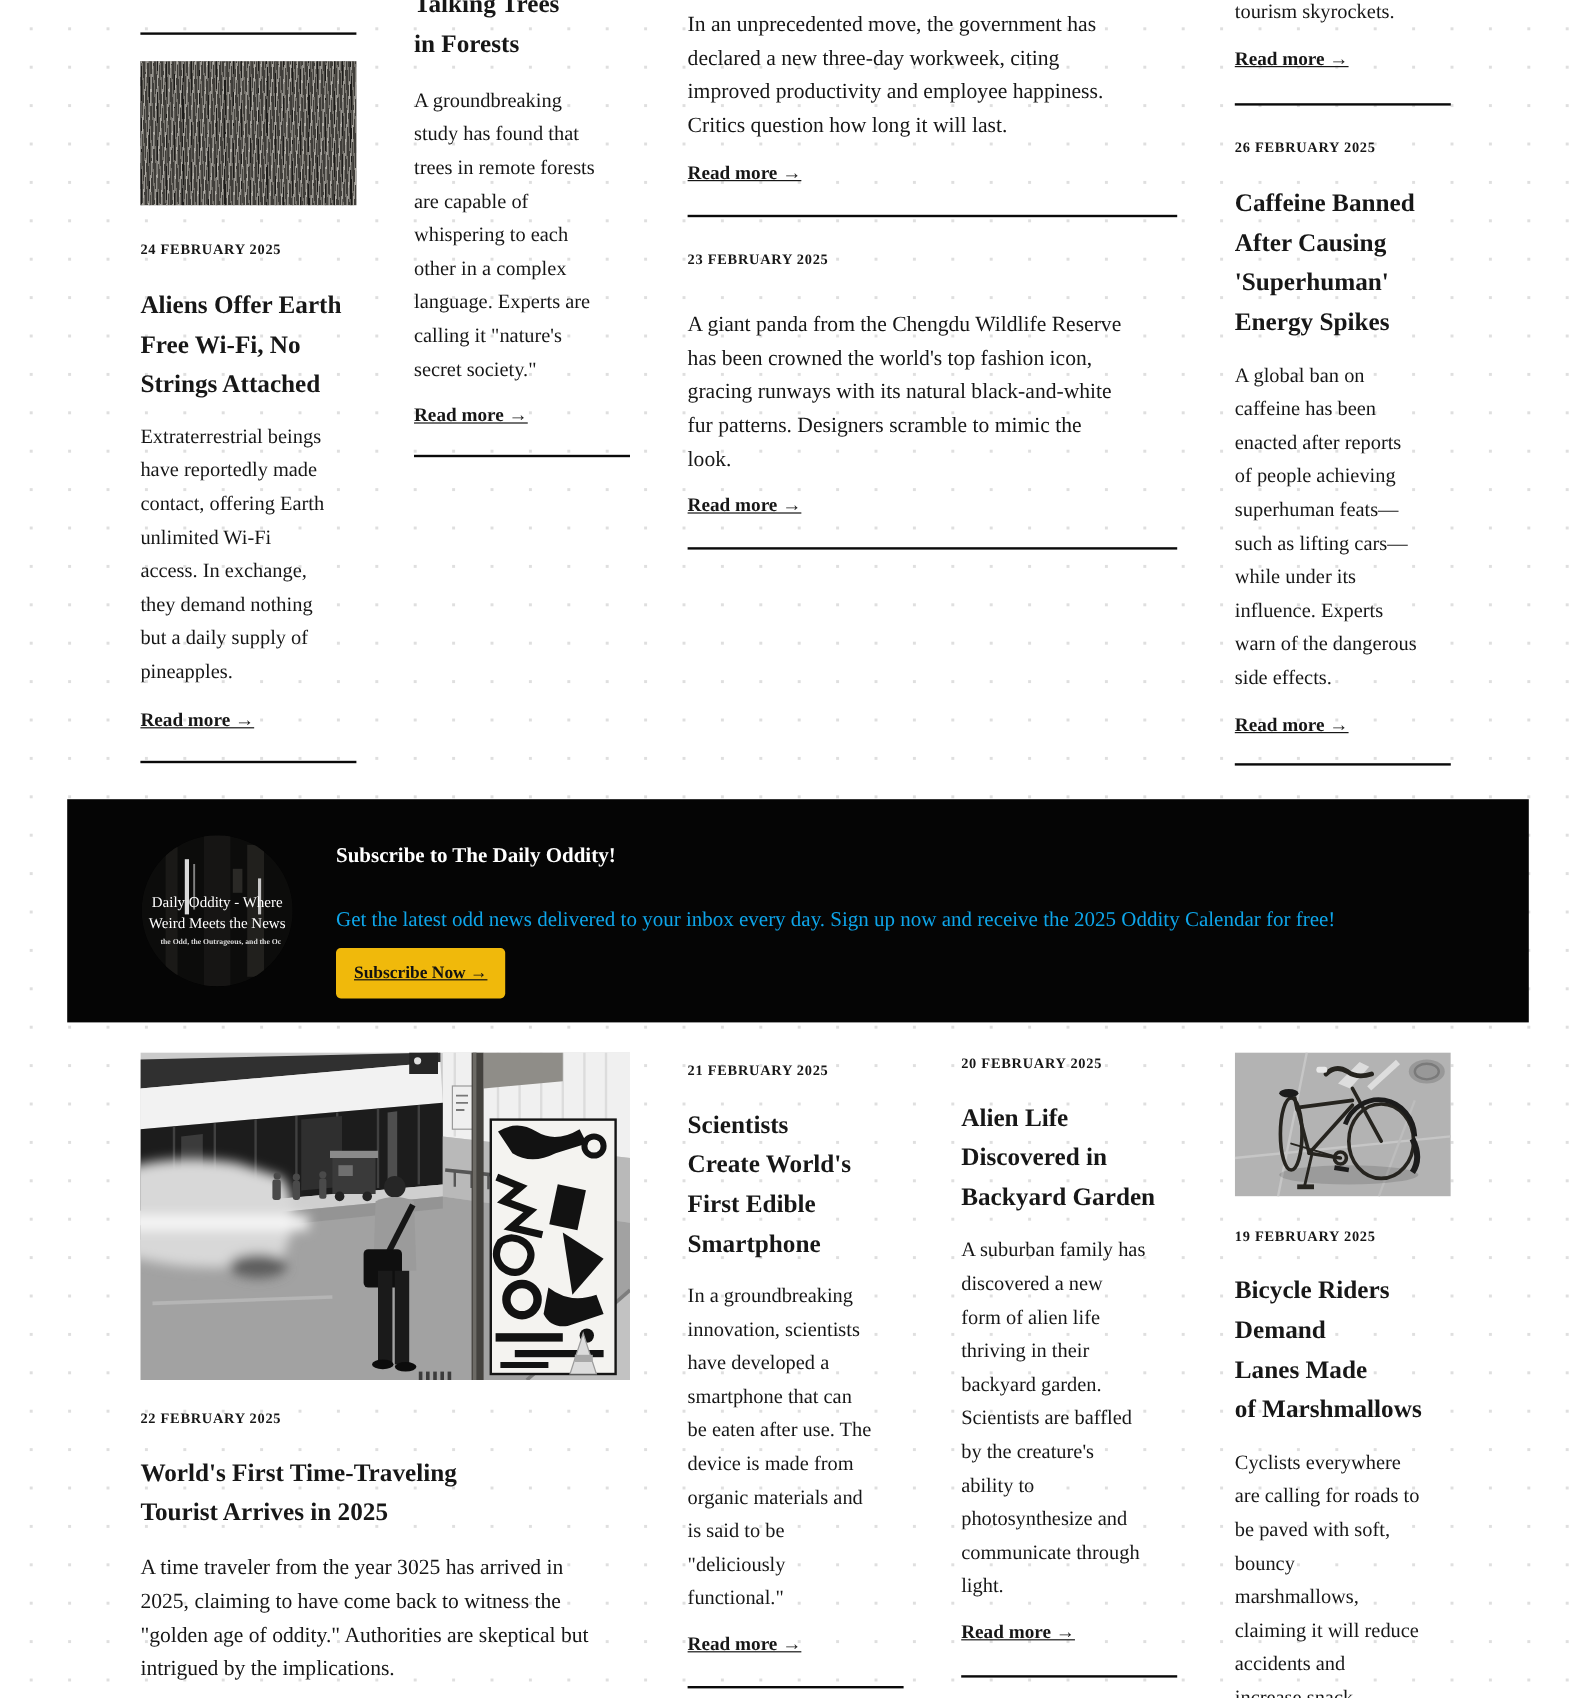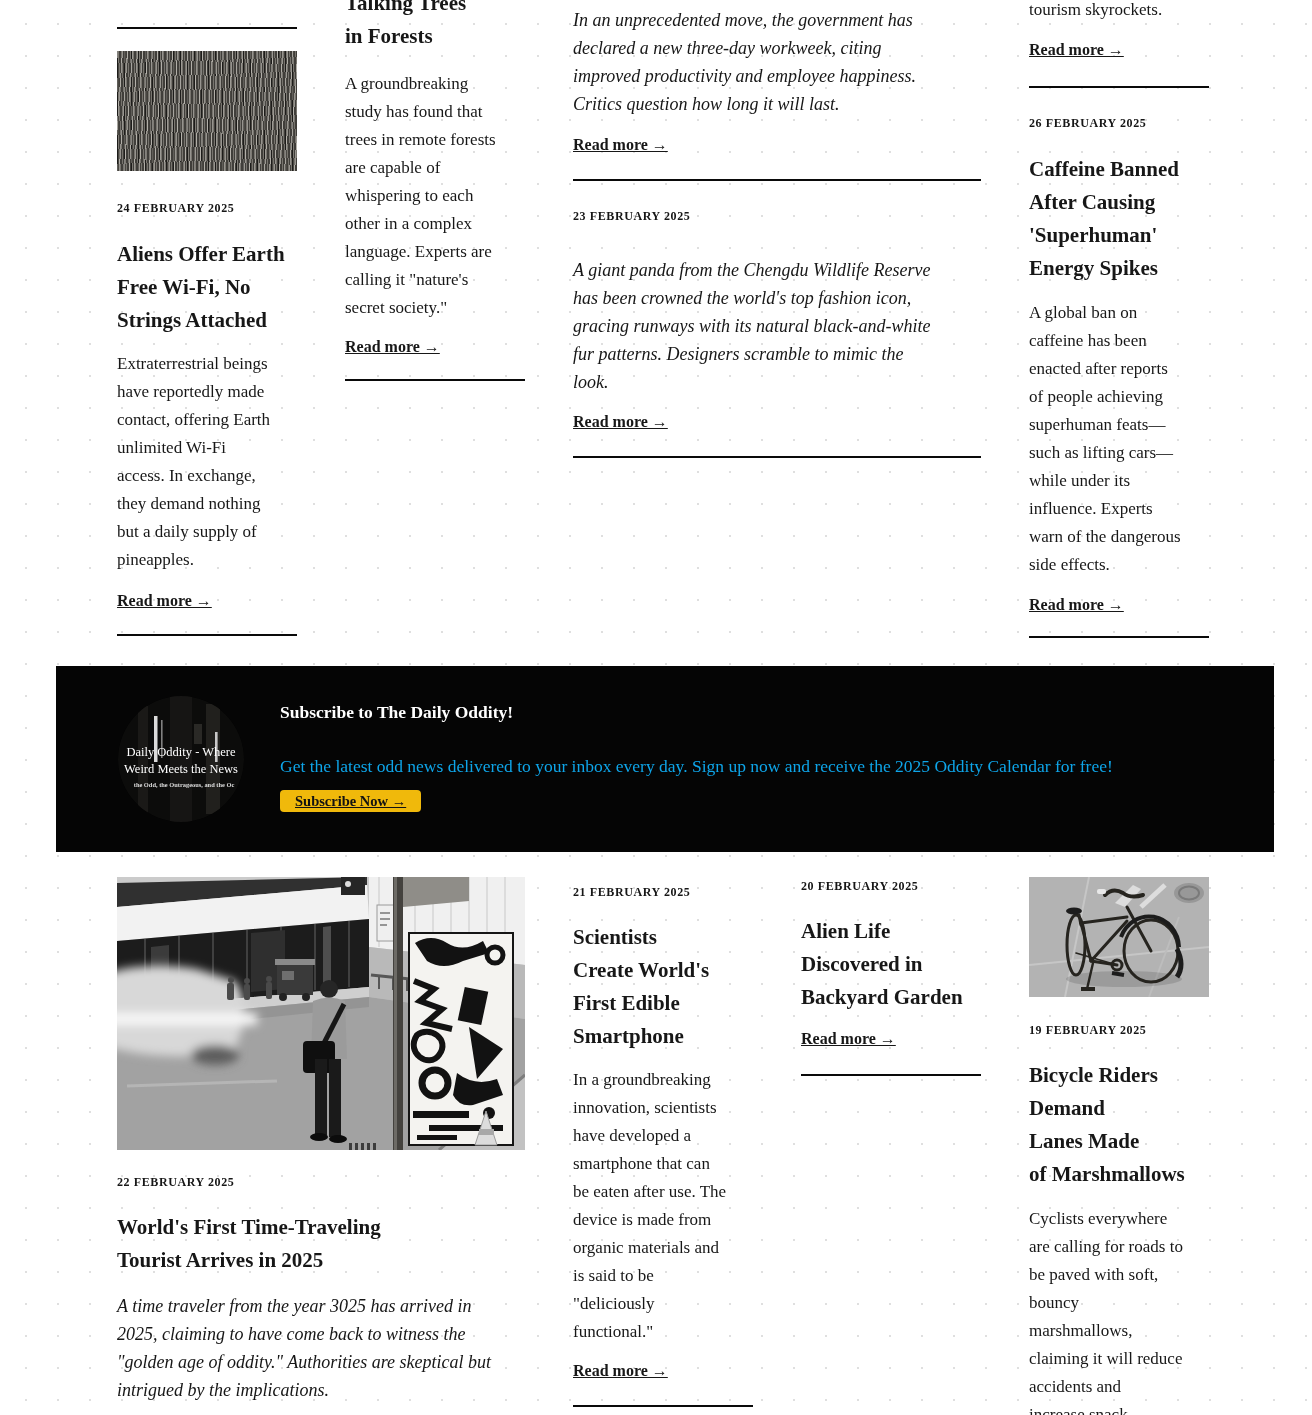--- a/index.html
+++ b/index.html
@@ -9,40 +9,40 @@
     background-color:#ffffff;
     background-image:radial-gradient(circle, #dfdfdf 1.2px, transparent 1.4px);
     background-size:32px 32px; background-position:10px 8px;
     font-family:"Liberation Serif","DejaVu Serif",serif; color:#171717;
   }
   .col { position:absolute; }
   .rule { height:0; border:none; border-top:2px solid #0a0a0a; }
   .date { font-size:12px; font-weight:bold; letter-spacing:0.6px; line-height:15px; white-space:pre; }
   .title { font-size:21px; font-weight:bold; line-height:33px; white-space:pre; }
   .excerpt { font-size:17px; line-height:28px; white-space:pre; }
-  .col-wide .excerpt { font-size:18px;font-style:italic; }
+  .col-wide .excerpt { font-size:18px; }
   .readmore { display:inline-block; font-size:16px; font-weight:bold; line-height:20px;
     color:#171717; text-decoration:underline; cursor:pointer; }
   .thumb { display:block; }
   .fur {
     width:180px; height:120px; background-color:#403e3a;
     background-image:
       repeating-linear-gradient(94deg, rgba(236,233,226,0.50) 0 1px, rgba(0,0,0,0) 1px 5px),
       repeating-linear-gradient(86deg, rgba(221,216,206,0.35) 0 1px, rgba(0,0,0,0) 1px 3px),
       repeating-linear-gradient(90deg, rgba(0,0,0,0.55) 0 1px, rgba(92,89,82,0.35) 1px 2px, rgba(0,0,0,0) 2px 7px);
   }
   .banner { position:absolute; left:56px; top:666px; width:1218px; height:186px; background:#050505; }
   .banner-logo { position:absolute; left:62px; top:30px; width:126px; height:126px; border-radius:50%; overflow:hidden; }
   .banner-heading { position:absolute; left:224px; top:36px; color:#ffffff; font-size:17.5px; font-weight:bold; white-space:pre; }
   .banner-text { position:absolute; left:224px; top:90px; color:#0ea5e9; font-size:17.5px; white-space:pre; }
   .banner-btn {
     position:absolute; left:224px; top:124px; display:inline-block;
     background:#f0b90b; color:#121212; font-family:inherit;
     font-size:14.5px; font-weight:bold; line-height:18px; text-decoration:underline;
-    padding:2px 15px; border:none; border-radius:4px; cursor:pointer; white-space:pre;
+    padding:12px 15px; border:none; border-radius:4px; cursor:pointer; white-space:pre;
   }
 </style>
 </head>
 <body>
 
 <div class="page">
 
   <div class="col" style="left:117px; top:0; width:180px;">
     <hr class="rule" style="margin-top:27px;">
     <div class="thumb fur" style="margin-top:22px;"></div>
@@ -277,20 +277,31 @@
 functional."</p>
     <a class="readmore" style="margin-top:15px;">Read more →</a>
     <hr class="rule" style="margin-top:24px;">
   </div>
 
   <div class="col" style="left:801px; top:877px; width:180px;">
     <div class="date" style="margin-top:2px;">20 FEBRUARY 2025</div>
     <h2 class="title" style="margin-top:21px;">Alien Life
 Discovered in
 Backyard Garden</h2>
+    <p class="excerpt" style="margin-top:14px;">A suburban family has
+discovered a new
+form of alien life
+thriving in their
+backyard garden.
+Scientists are baffled
+by the creature's
+ability to
+photosynthesize and
+communicate through
+light.</p>
     <a class="readmore" style="margin-top:15px;">Read more →</a>
     <hr class="rule" style="margin-top:25px;">
   </div>
 
   <div class="col" style="left:1029px; top:877px; width:180px;">
     <svg class="thumb" width="180" height="120" viewBox="0 0 180 120">
       <rect width="180" height="120" fill="#b3b3b3"></rect>
       <line x1="0" y1="88" x2="180" y2="70" stroke="#c6c6c6" stroke-width="2"></line>
       <line x1="36" y1="120" x2="60" y2="0" stroke="#c6c6c6" stroke-width="2"></line>
       <line x1="120" y1="120" x2="150" y2="40" stroke="#bdbdbd" stroke-width="2"></line>

